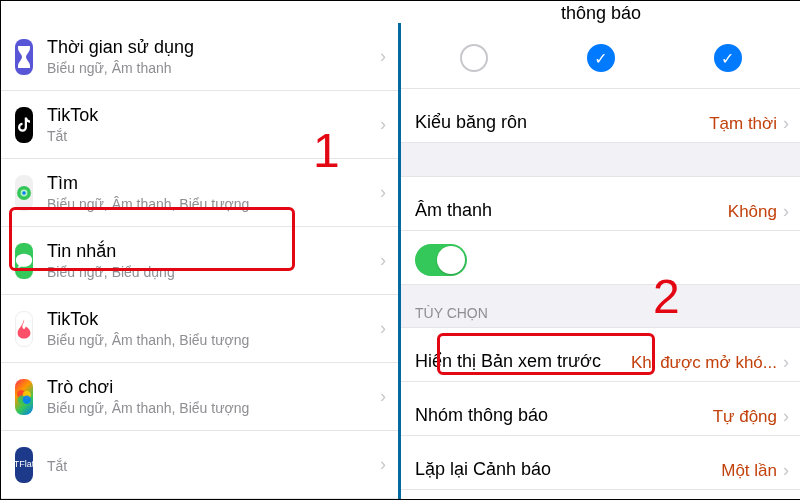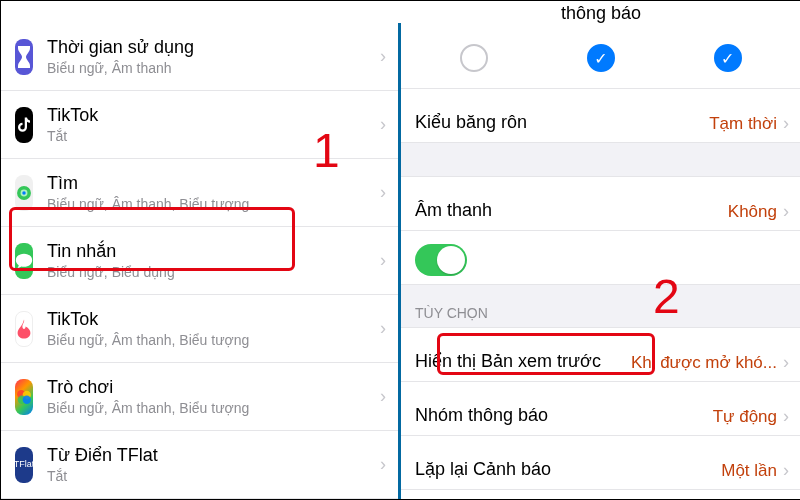--- a/index.html
+++ b/index.html
@@ -231,21 +231,20 @@
       <div class="labels">
         <div class="title">Trò chơi</div>
         <div class="sub">Biểu ngữ, Âm thanh, Biểu tượng</div>
       </div>
       <div class="chev">›</div>
     </div>
 
     <div class="row">
       <div class="app-icon ic-tflat">TFlat</div>
       <div class="labels">
-        <div class="title">Từ Điển TFlat</div>
         <div class="sub">Tắt</div>
       </div>
       <div class="chev">›</div>
     </div>
   </div>
 
   <div class="pane right">
     <div class="right-header">thông báo</div>
 
     <div class="check-row">

